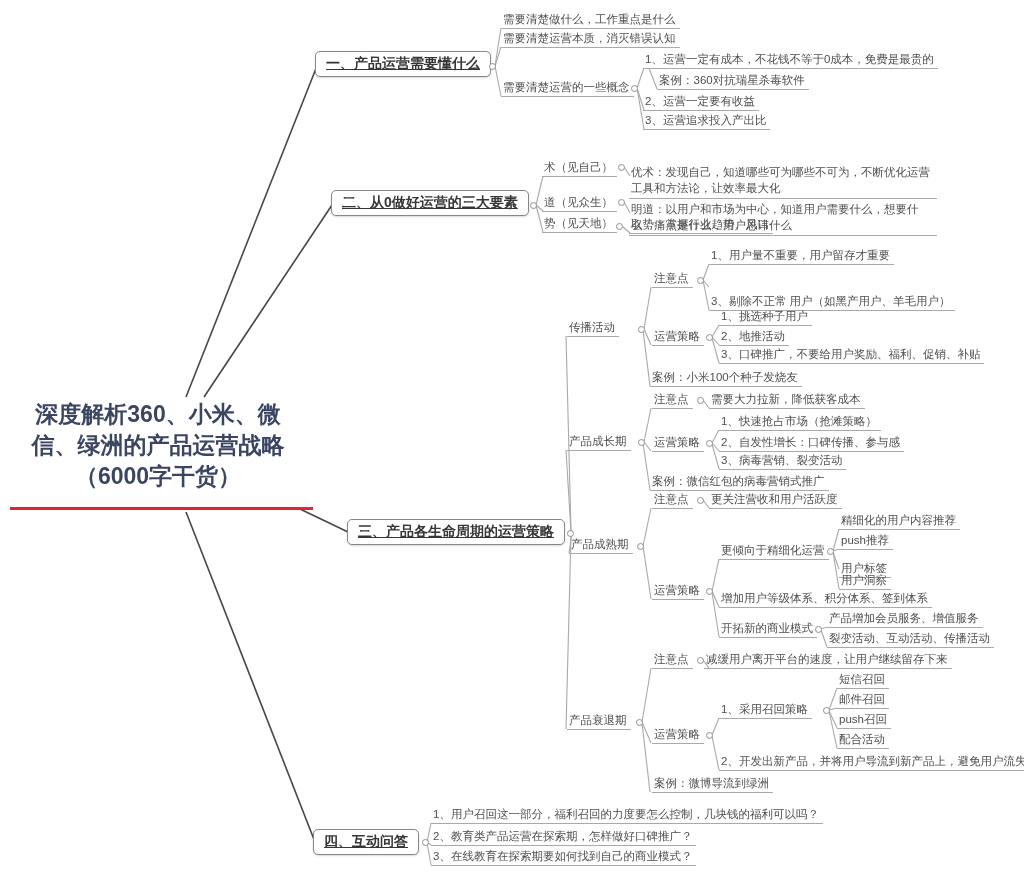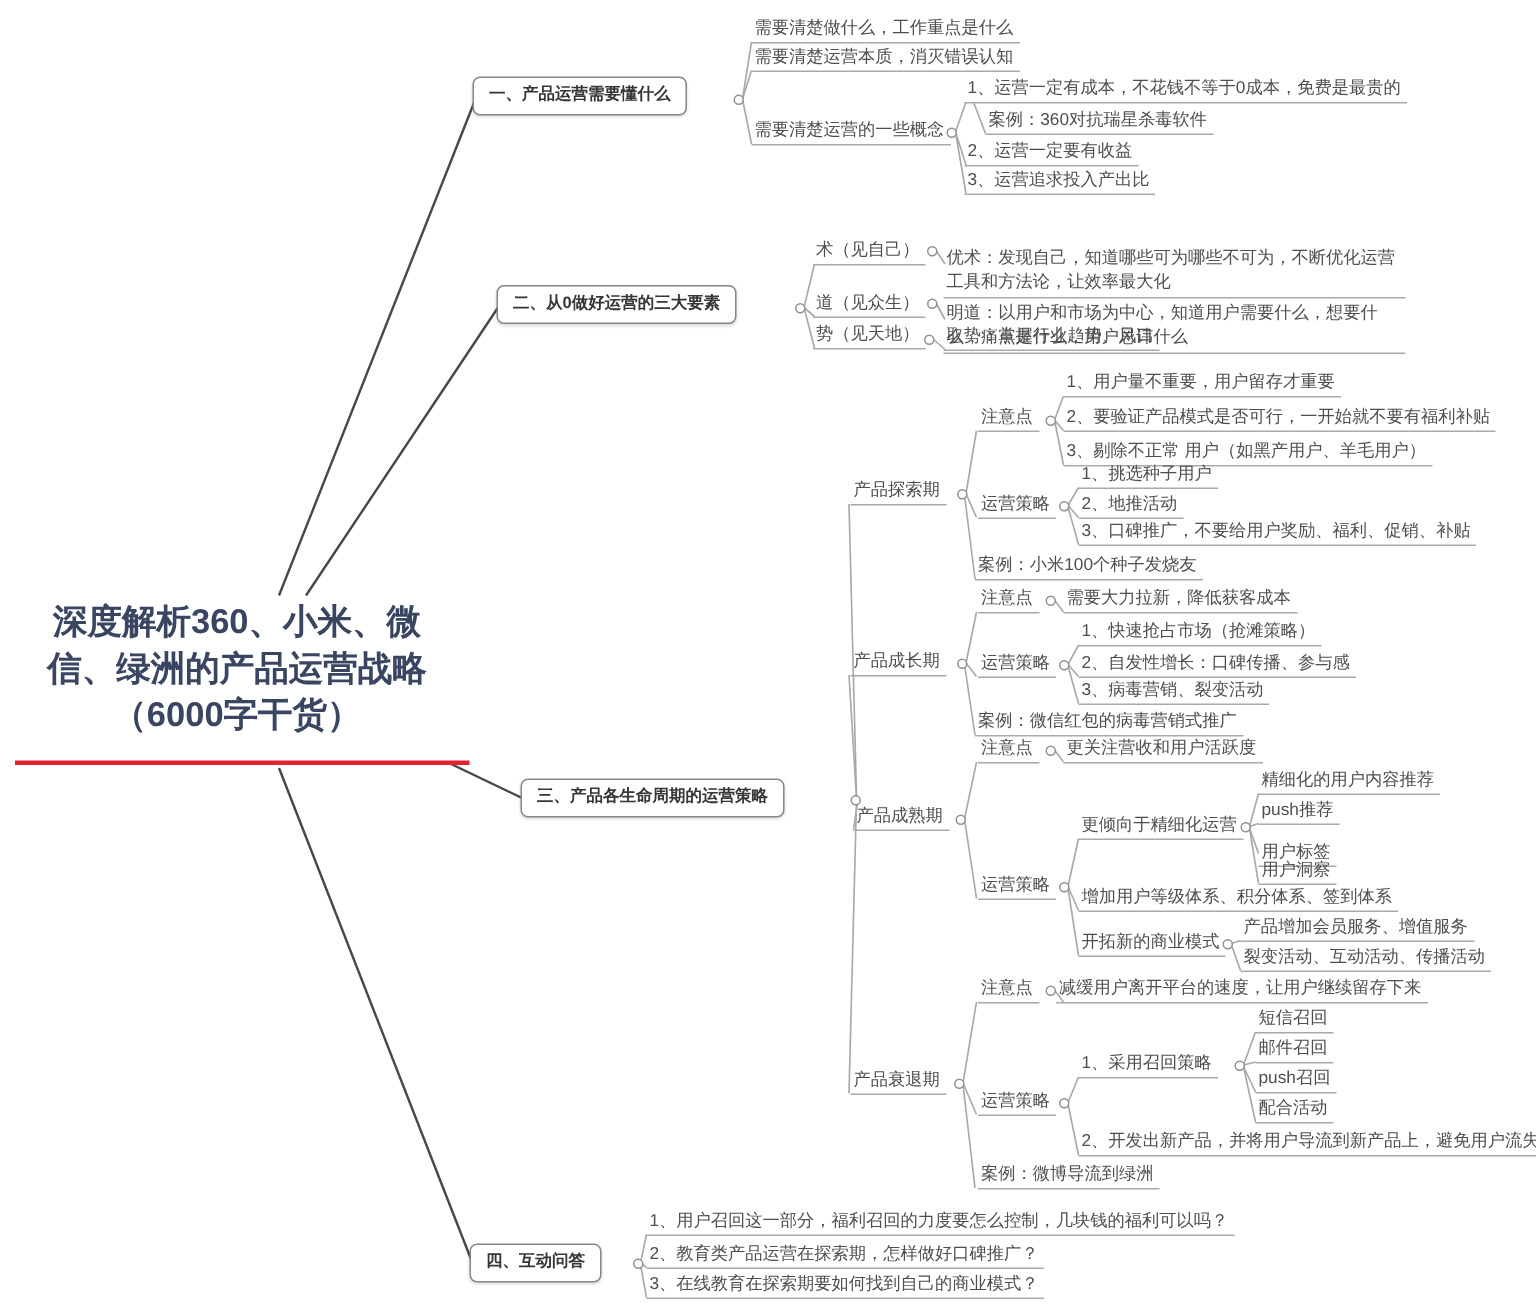--- a/index.html
+++ b/index.html
@@ -14,22 +14,22 @@
     position:absolute; white-space:nowrap;
     font-size:11.5px; line-height:14px; color:#4e4e4e;
     padding:1px 4px 2px 2px;
     border-bottom:1px solid #a9a9a9;
   }
   .wrap2 { white-space:normal; width:302px; line-height:16px;margin-top:19px; }
 
   .box {
     position:absolute; white-space:nowrap;
     border:1.5px solid #878787; border-radius:5px; background:#ffffff;
-    font-weight:700; font-size:11px; line-height:17px; color:#363636;
-    padding:3px 10px 4px; box-shadow:0 1px 2px rgba(0,0,0,0.15);
+    font-weight:700; font-size:14px; line-height:17px; color:#363636;
+    padding:3px 10px 4px; box-shadow:0 1px 2px rgba(0,0,0,0.15);text-decoration:underline;
   }
 
   .dot {
     position:absolute; width:5px; height:5px;
     border:1px solid #8f8f8f; border-radius:50%; background:#fff;
   }
 
   .root-title {
     position:absolute; left:8px; top:399px; width:300px;
     text-align:center; font-weight:700; font-size:23px; line-height:31px;
@@ -134,28 +134,27 @@
   <div class="t" style="left:643px;top:93px;">2、运营一定要有收益</div>
   <div class="t" style="left:643px;top:112px;">3、运营追求投入产出比</div>
 
   <div class="t" style="left:542px;top:159px;">术（见自己）</div>
   <div class="t wrap2" style="left:629px;top:144px;">优术：发现自己，知道哪些可为哪些不可为，不断优化运营工具和方法论，让效率最大化</div>
   <div class="t" style="left:542px;top:194px;">道（见众生）</div>
   <div class="t wrap2" style="left:629px;top:181px;">明道：以用户和市场为中心，知道用户需要什么，想要什么，痛点是什么，用户忌讳什么</div>
   <div class="t" style="left:542px;top:215px;">势（见天地）</div>
   <div class="t" style="left:629px;top:216px;text-align:right;">取势：掌握行业趋势、风口</div>
 
-  <div class="t" style="left:567px;top:319px;">产品探索期</div>
+  <div class="t" style="left:567px;top:319px;">传播活动</div>
   <div class="t" style="left:567px;top:433px;">产品成长期</div>
   <div class="t" style="left:569px;top:536px;">产品成熟期</div>
   <div class="t" style="left:567px;top:712px;">产品衰退期</div>
 
   <div class="t" style="left:652px;top:270px;">注意点</div>
   <div class="t" style="left:709px;top:247px;">1、用户量不重要，用户留存才重要</div>
-  <div class="t" style="left:709px;top:270px;">2、要验证产品模式是否可行，一开始就不要有福利补贴</div>
   <div class="t" style="left:709px;top:293px;">3、剔除不正常 用户（如黑产用户、羊毛用户）</div>
   <div class="t" style="left:652px;top:328px;">运营策略</div>
   <div class="t" style="left:719px;top:308px;">1、挑选种子用户</div>
   <div class="t" style="left:719px;top:328px;">2、地推活动</div>
   <div class="t" style="left:719px;top:346px;">3、口碑推广，不要给用户奖励、福利、促销、补贴</div>
   <div class="t" style="left:650px;top:369px;">案例：小米100个种子发烧友</div>
 
   <div class="t" style="left:652px;top:391px;">注意点</div>
   <div class="t" style="left:709px;top:391px;">需要大力拉新，降低获客成本</div>
   <div class="t" style="left:652px;top:434px;">运营策略</div>

